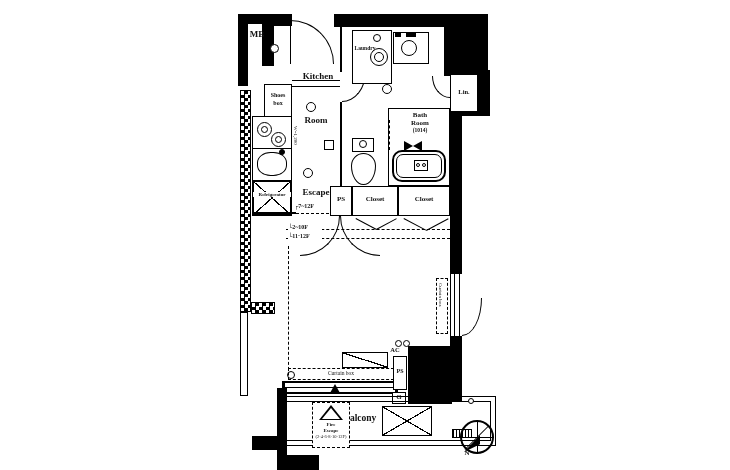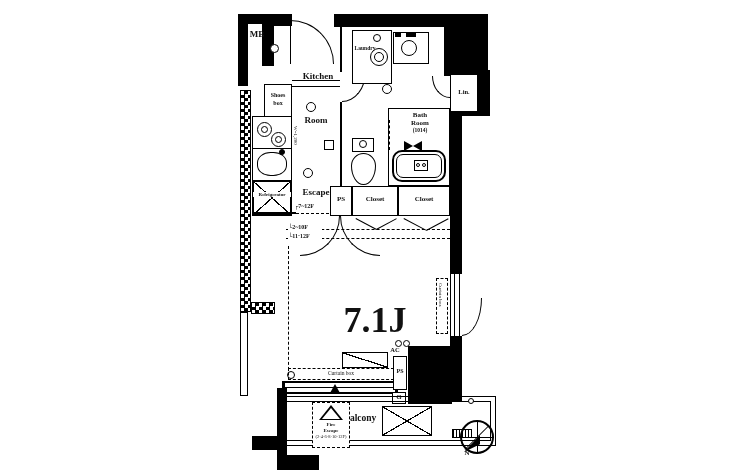--- a/index.html
+++ b/index.html
@@ -140,21 +140,20 @@
   <div class="fold" style="left:404px;top:218px;width:25px;transform:rotate(28deg);"></div>
   <div class="fold" style="left:426px;top:230px;width:25px;transform:rotate(-28deg);"></div>
 
   <div class="dash" style="left:286px;top:229px;width:164px;"></div>
   <div class="dash" style="left:286px;top:238px;width:164px;"></div>
   <div class="lbl" style="left:288px;top:224px;width:34px;font-size:6px;text-align:left;background:#fff;">└2~10F</div>
   <div class="lbl" style="left:288px;top:233px;width:34px;font-size:6px;text-align:left;background:#fff;">└11·12F</div>
   <div class="vdash" style="left:288px;top:246px;height:134px;"></div>
   <div class="arc-tl" style="left:300px;top:216px;width:40px;height:40px;"></div>
   <div class="arc-tr" style="left:340px;top:216px;width:40px;height:40px;"></div>
-  <div class="lbl" style="left:310px;top:302px;width:130px;font-size:36px;">7.1J</div>
 
   <div class="dashbox" style="left:436px;top:278px;width:12px;height:56px;"></div>
   <div class="lbl vtext" style="left:438px;top:283px;font-size:5px;font-weight:400;">Curtain box</div>
   <div class="box" style="left:450px;top:274px;width:10px;height:62px;border-width:0 1.5px;"></div>
   <div class="ln" style="left:454px;top:274px;width:1px;height:62px;"></div>
   <div class="arc-tl" style="left:462px;top:298px;width:20px;height:38px;"></div>
 
   <div class="diagbox" style="left:342px;top:352px;width:46px;height:16px;"></div>
   <div class="lbl" style="left:388px;top:347px;width:14px;font-size:6.5px;">AC</div>
   <div class="circle" style="left:395px;top:340px;width:7px;height:7px;"></div>

